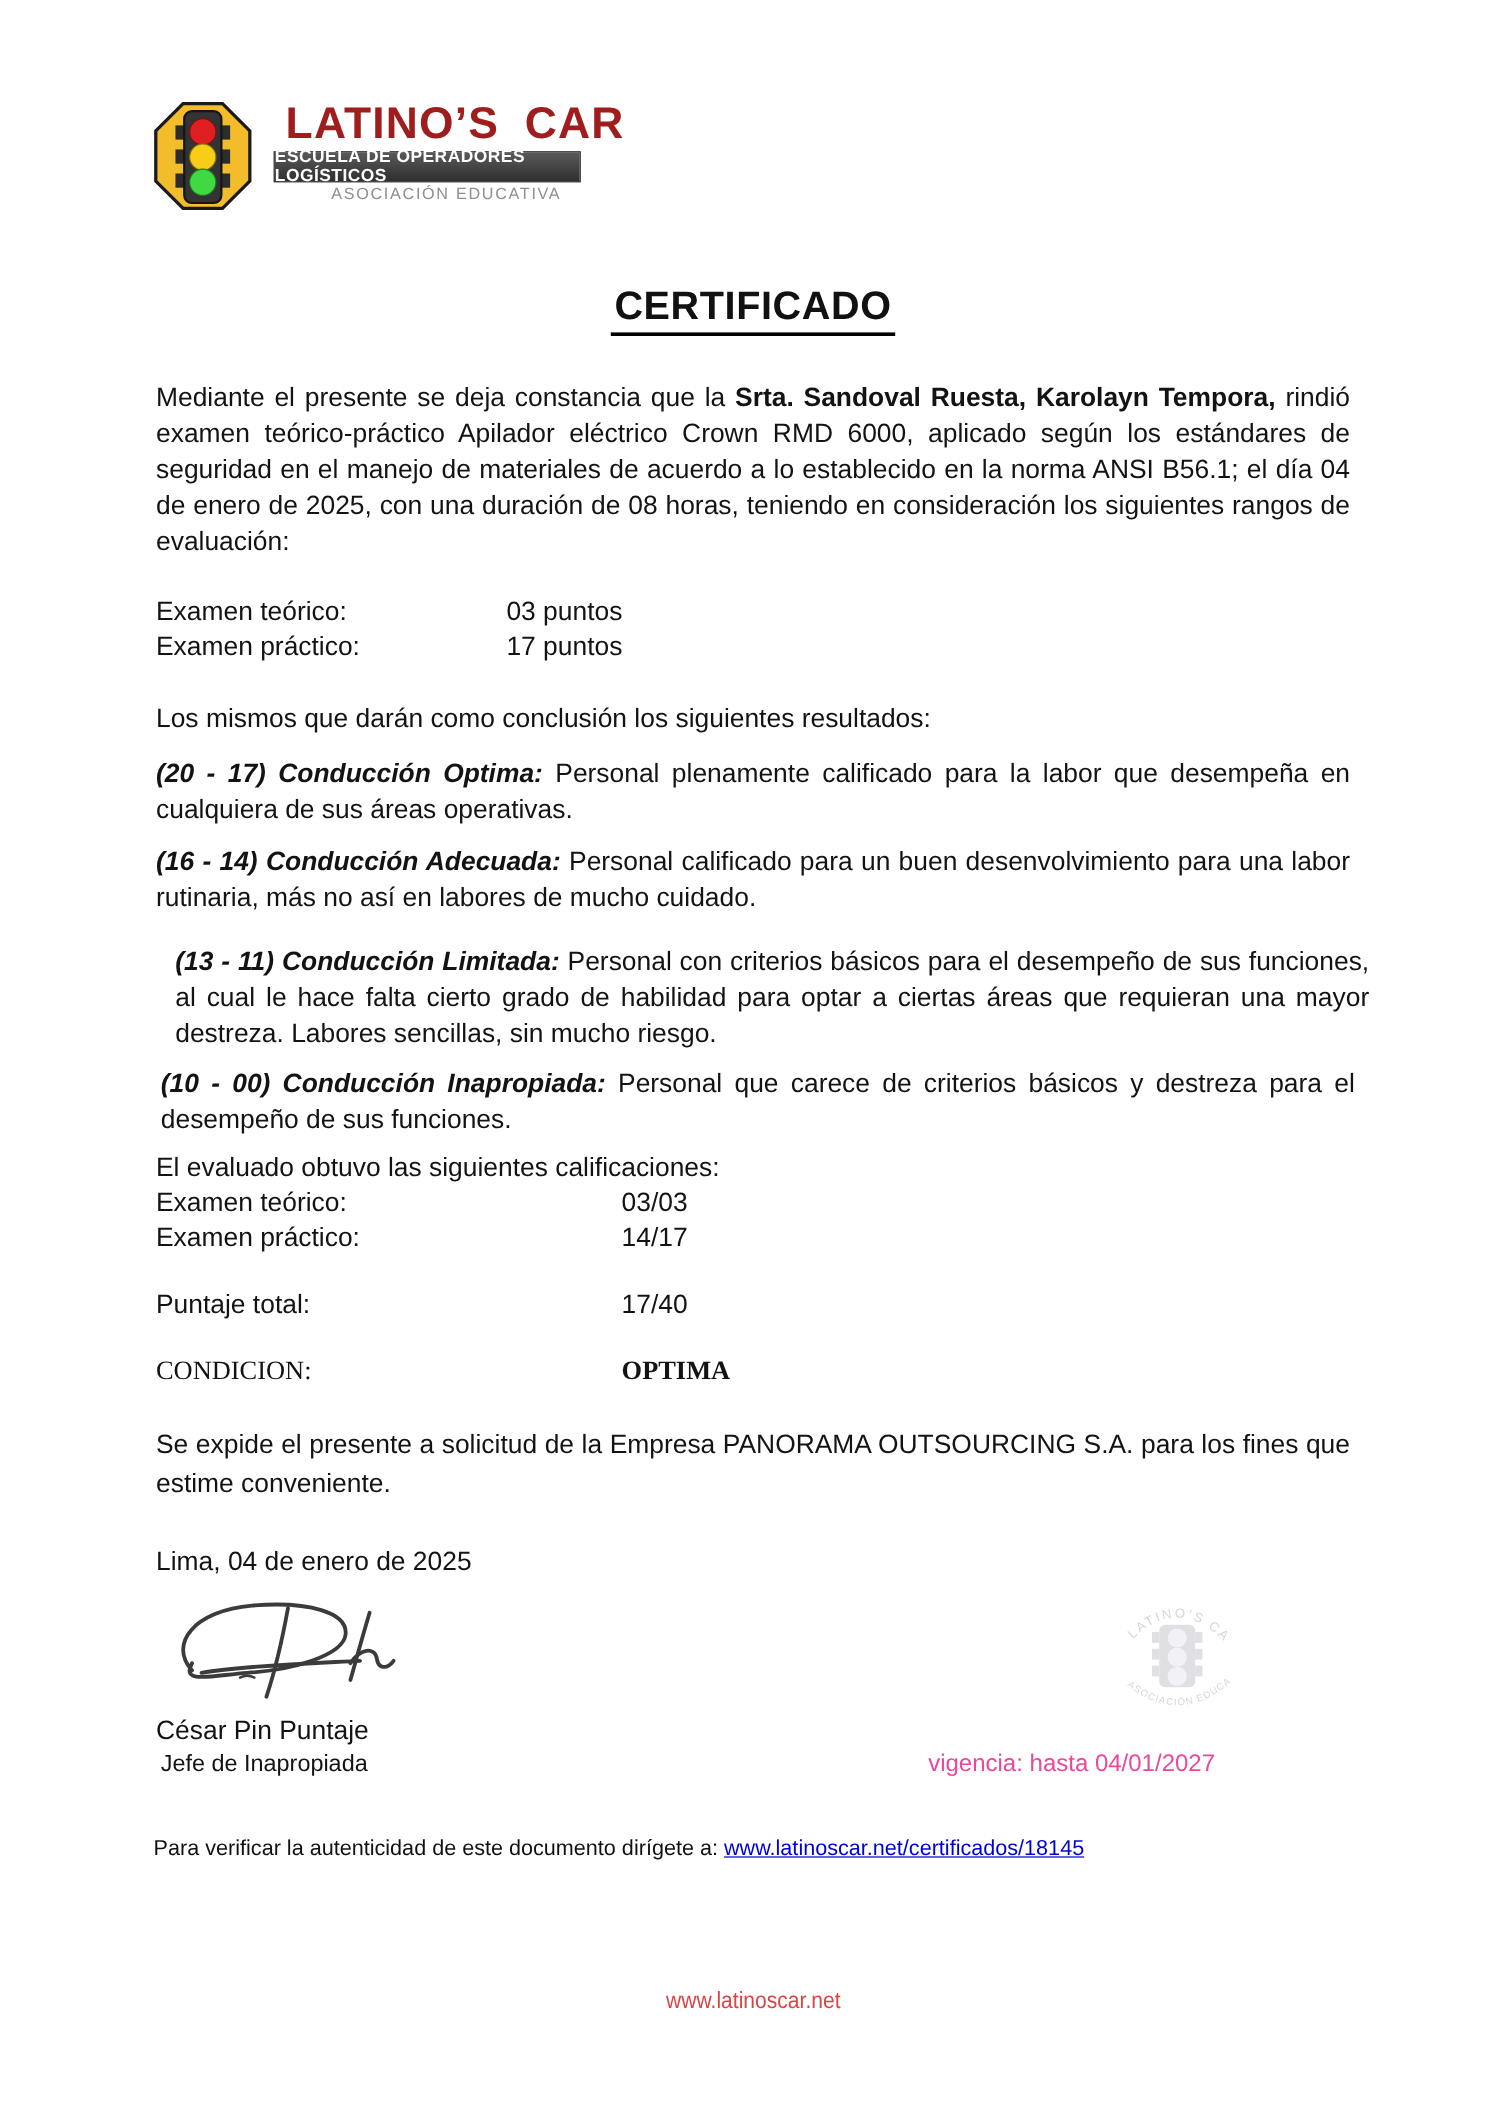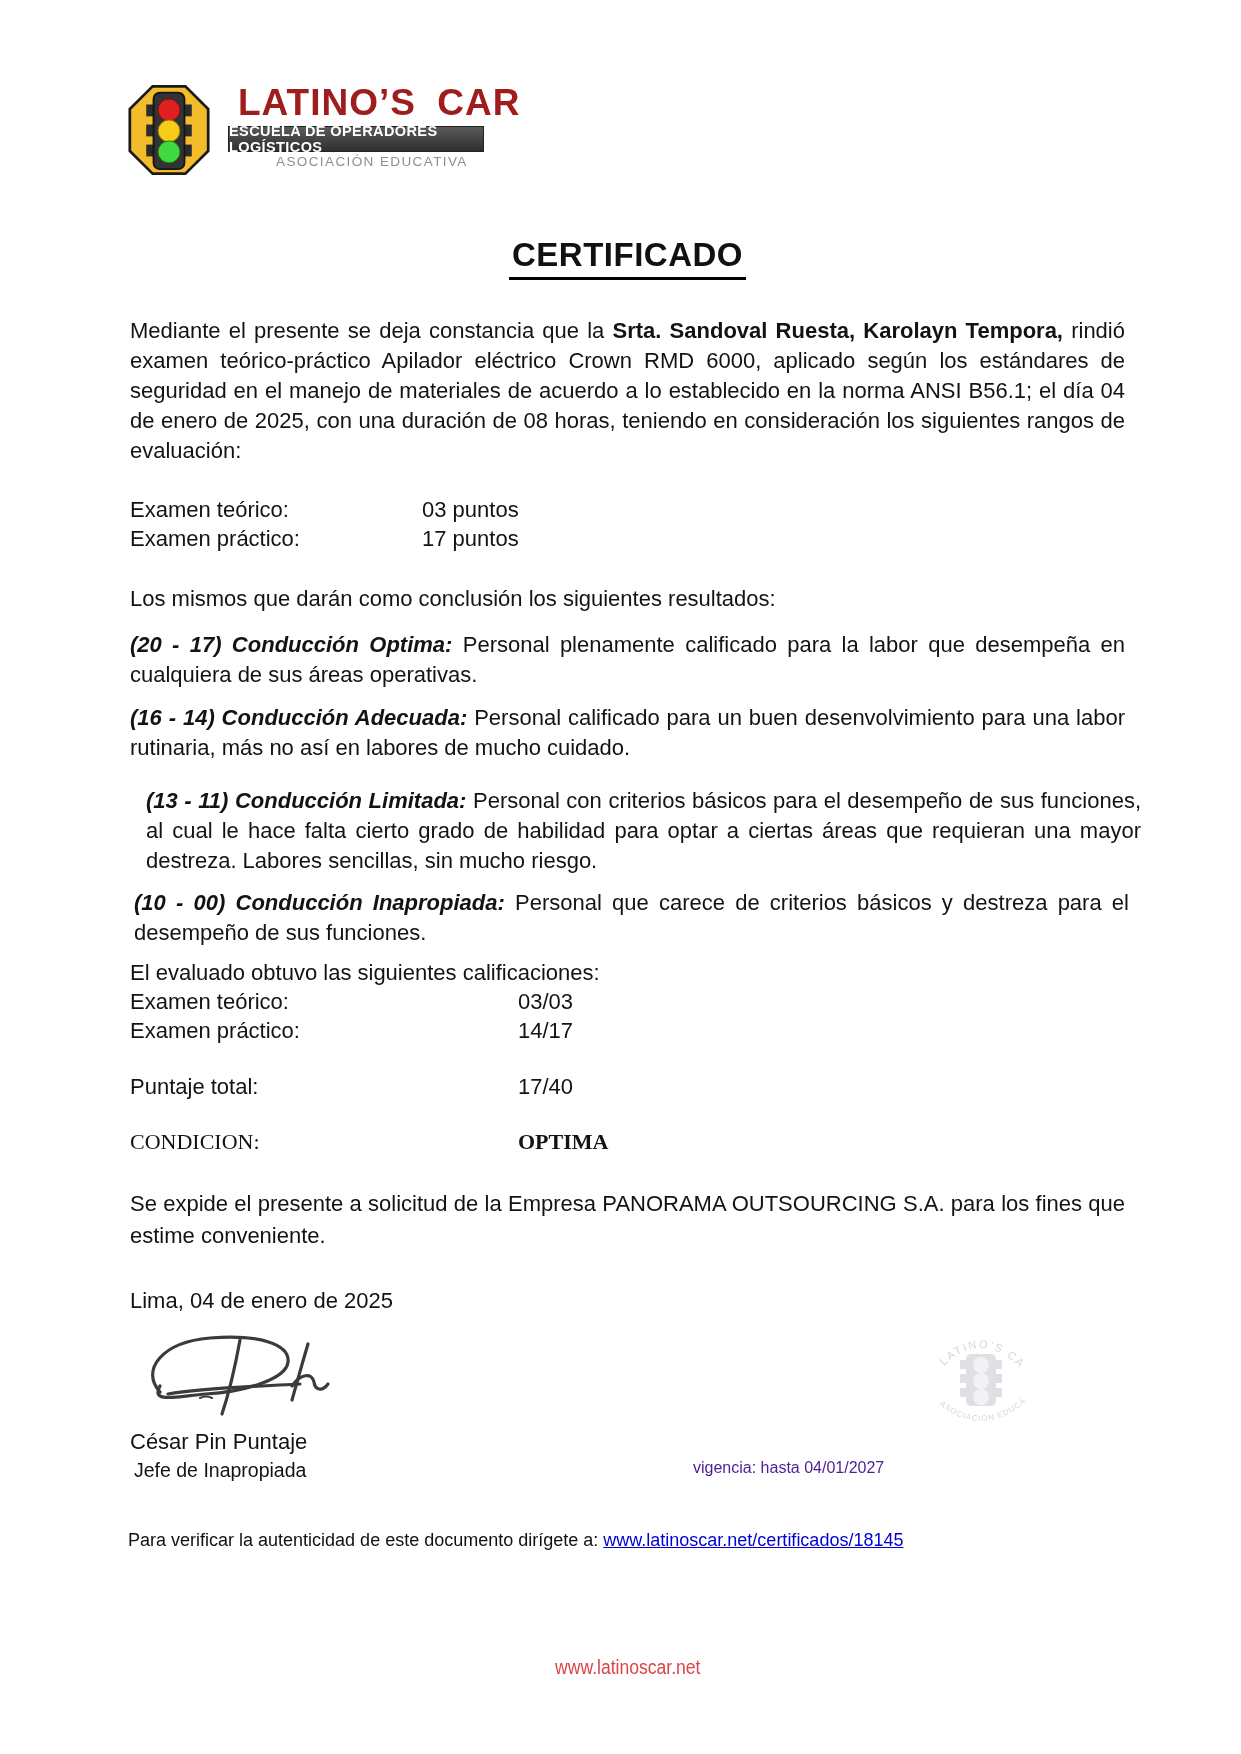--- a/index.html
+++ b/index.html
@@ -22,21 +22,21 @@
   .para{font-size:22px;line-height:30px;text-align:justify;width:995px;left:130px;color:#131313;}
   .row-block{left:130px;width:995px;font-size:22px;color:#131313;}
   .row{line-height:29px;}
   .lbl-narrow{display:inline-block;width:292px;}
   .lbl-wide{display:inline-block;width:388px;}
   .cat-head{font-weight:bold;font-style:italic;}
   .bold{font-weight:bold;}
   
   .sig-name{font-size:22px;color:#131313;}
   .sig-role{font-size:19.5px;color:#131313;}
-  .vigencia{font-size:16px;color:#4c1d95;text-align:left;width:400px;}
+  .vigencia{font-size:20px;color:#ec4899;text-align:center;width:400px;}
   .verify-line{font-size:18px;color:#111;}
   .link{color:#0000d4;text-decoration:underline;cursor:pointer;}
   .center-line{left:130px;width:995px;text-align:center;}
   .addr{font-size:19.5px;color:#595959;display:inline-block;transform:scaleX(.9);white-space:nowrap;}
   .site{font-size:19.5px;color:#d94545;display:inline-block;transform:scaleX(.9);}
   .email{color:#3b3bd4;text-decoration:underline;cursor:pointer;}
   .wm{opacity:.8;}
 </style>
 </head>
 <body>

